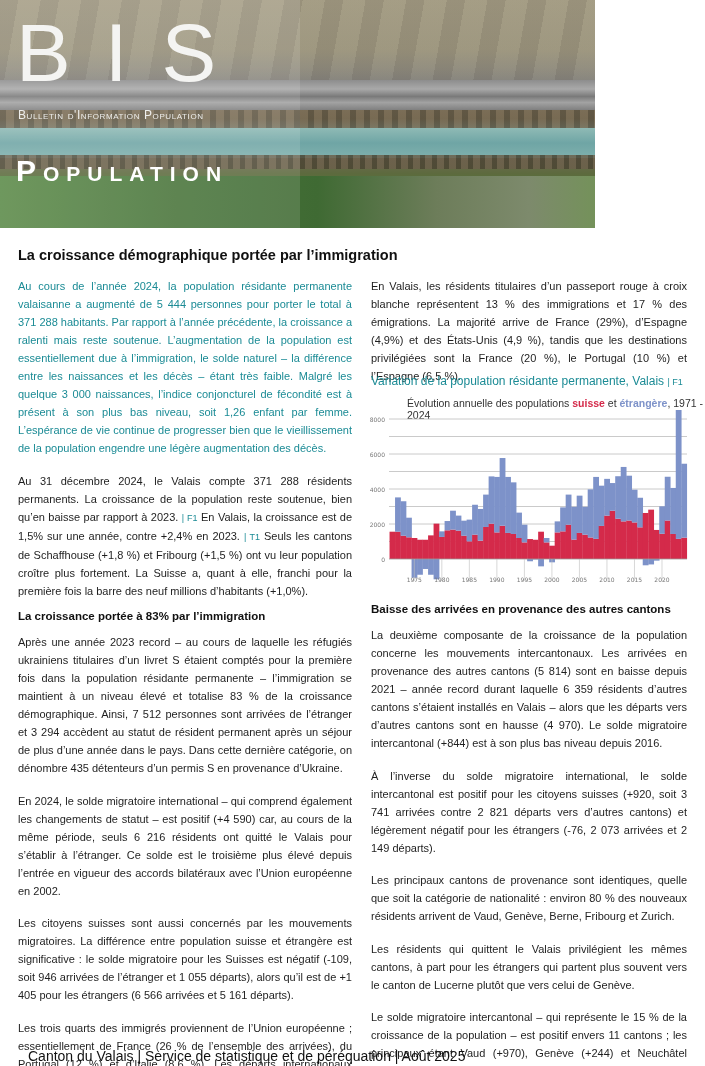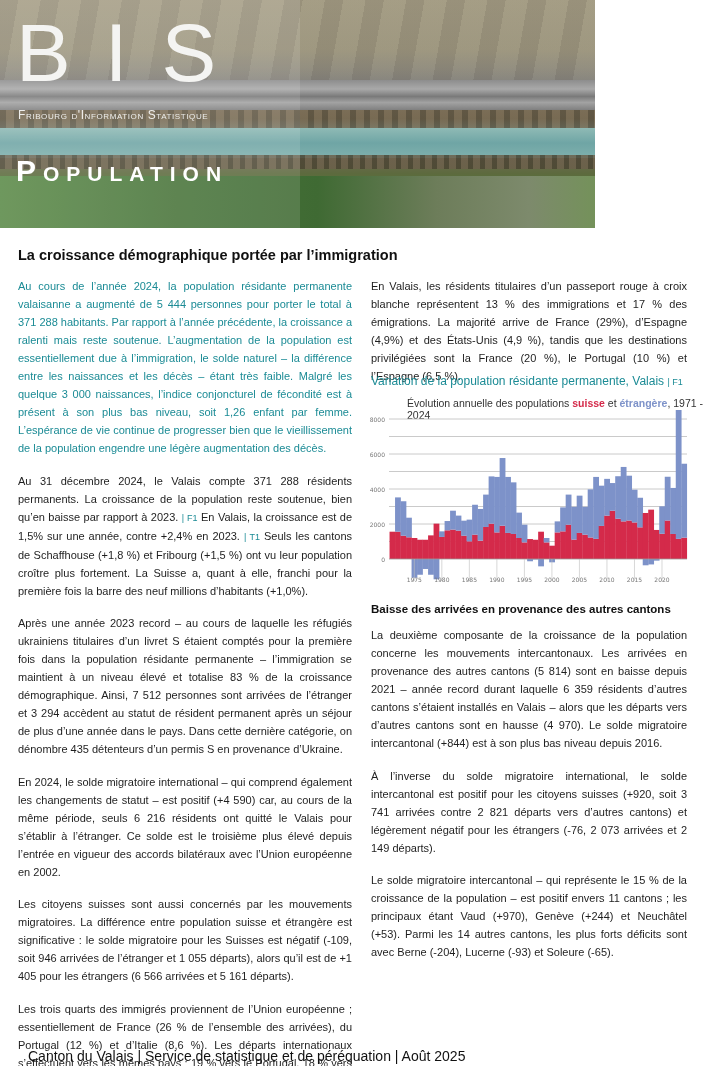--- a/index.html
+++ b/index.html
@@ -45,29 +45,30 @@
 
 <div class="hero">
   <div class="fields"></div>
   <div class="road"></div>
   <div class="trees1"></div>
   <div class="river"></div>
   <div class="trees2"></div>
   <div class="green"></div>
   <div class="veil"></div>
   <div class="bis">BIS</div>
-  <div class="subtitle">Fribourg d'Information Statistique</div>
+  <div class="subtitle">Bulletin d'Information Population</div>
   <div class="topic">Population</div>
 </div>
 
 <div class="h1">La croissance démographique portée par l’immigration</div>
 
 <div class="col" style="left:18px; top:277px; width:334px;">
   <p class="lead">Au cours de l’année 2024, la population résidante permanente valaisanne a augmenté de 5 444 personnes pour porter le total à 371 288 habitants. Par rapport à l’année précédente, la croissance a ralenti mais reste soutenue. L’augmentation de la population est essentiellement due à l’immigration, le solde naturel – la différence entre les naissances et les décès – étant très faible. Malgré les quelque 3 000 naissances, l’indice conjoncturel de fécondité est à présent à son plus bas niveau, soit 1,26 enfant par femme. L’espérance de vie continue de progresser bien que le vieillissement de la population engendre une légère augmentation des décès.</p>
   <p><span>Au 31 décembre 2024, le Valais compte 371 288 résidents permanents. La croissance de la population reste soutenue, bien qu’en baisse par rapport à 2023. </span><span class="ref">| F1</span><span> En Valais, la croissance est de 1,5% sur une année, contre +2,4% en 2023. </span><span class="ref">| T1</span><span> Seuls les cantons de Schaffhouse (+1,8 %) et Fribourg (+1,5 %) ont vu leur population croître plus fortement. La Suisse a, quant à elle, franchi pour la première fois la barre des neuf millions d’habitants (+1,0%).</span></p>
+  <div class="h2" style="margin-top:-7px;">La croissance portée à 83% par l’immigration</div>
   <p>Après une année 2023 record – au cours de laquelle les réfugiés ukrainiens titulaires d’un livret S étaient comptés pour la première fois dans la population résidante permanente – l’immigration se maintient à un niveau élevé et totalise 83 % de la croissance démographique. Ainsi, 7 512 personnes sont arrivées de l’étranger et 3 294 accèdent au statut de résident permanent après un séjour de plus d’une année dans le pays. Dans cette dernière catégorie, on dénombre 435 détenteurs d’un permis S en provenance d’Ukraine.</p>
   <p>En 2024, le solde migratoire international – qui comprend également les changements de statut – est positif (+4 590) car, au cours de la même période, seuls 6 216 résidents ont quitté le Valais pour s’établir à l’étranger. Ce solde est le troisième plus élevé depuis l’entrée en vigueur des accords bilatéraux avec l’Union européenne en 2002.</p>
   <p>Les citoyens suisses sont aussi concernés par les mouvements migratoires. La différence entre population suisse et étrangère est significative : le solde migratoire pour les Suisses est négatif (-109, soit 946 arrivées de l’étranger et 1 055 départs), alors qu’il est de +1 405 pour les étrangers (6 566 arrivées et 5 161 départs).</p>
   <p>Les trois quarts des immigrés proviennent de l’Union européenne ; essentiellement de France (26 % de l’ensemble des arrivées), du Portugal (12 %) et d’Italie (8,6 %). Les départs internationaux s’effectuent vers les mêmes pays : 19 % vers le Portugal, 18 % vers la France et 7,4 % vers l’Italie.</p>
 </div>
 
 <div class="col" style="left:371px; top:277px; width:316px;">
   <p>En Valais, les résidents titulaires d’un passeport rouge à croix blanche représentent 13 % des immigrations et 17 % des émigrations. La majorité arrive de France (29%), d’Espagne (4,9%) et des États-Unis (4,9 %), tandis que les destinations privilégiées sont la France (20 %), le Portugal (10 %) et l’Espagne (6,5 %).</p>
 </div>
 
@@ -216,16 +217,18 @@
     <line x1="269.476" x2="269.476" y1="149" y2="171" stroke="#bdbdbd" stroke-width="0.6"></line>
     <text x="269.476" y="172" text-anchor="middle" font-size="6" fill="#777777" font-family="DejaVu Sans, sans-serif">2015</text>
     <line x1="296.996" x2="296.996" y1="149" y2="171" stroke="#bdbdbd" stroke-width="0.6"></line>
     <text x="296.996" y="172" text-anchor="middle" font-size="6" fill="#777777" font-family="DejaVu Sans, sans-serif">2020</text>
   </svg>
 
 <div class="col" style="left:371px; top:600px; width:316px;">
   <div class="h2">Baisse des arrivées en provenance des autres cantons</div>
   <p>La deuxième composante de la croissance de la population concerne les mouvements intercantonaux. Les arrivées en provenance des autres cantons (5 814) sont en baisse depuis 2021 – année record durant laquelle 6 359 résidents d’autres cantons s’étaient installés en Valais – alors que les départs vers d’autres cantons sont en hausse (4 970). Le solde migratoire intercantonal (+844) est à son plus bas niveau depuis 2016.</p>
   <p>À l’inverse du solde migratoire international, le solde intercantonal est positif pour les citoyens suisses (+920, soit 3 741 arrivées contre 2 821 départs vers d’autres cantons) et légèrement négatif pour les étrangers (-76, 2 073 arrivées et 2 149 départs).</p>
+  <p>Les principaux cantons de provenance sont identiques, quelle que soit la catégorie de nationalité : environ 80 % des nouveaux résidents arrivent de Vaud, Genève, Berne, Fribourg et Zurich.</p>
+  <p>Les résidents qui quittent le Valais privilégient les mêmes cantons, à part pour les étrangers qui partent plus souvent vers le canton de Lucerne plutôt que vers celui de Genève.</p>
   <p>Le solde migratoire intercantonal – qui représente le 15 % de la croissance de la population – est positif envers 11 cantons ; les principaux étant Vaud (+970), Genève (+244) et Neuchâtel (+53). Parmi les 14 autres cantons, les plus forts déficits sont avec Berne (-204), Lucerne (-93) et Soleure (-65).</p>
 </div>
 
 <div class="footer">Canton du Valais | Service de statistique et de péréquation | Août 2025</div>
 
 </body></html>

